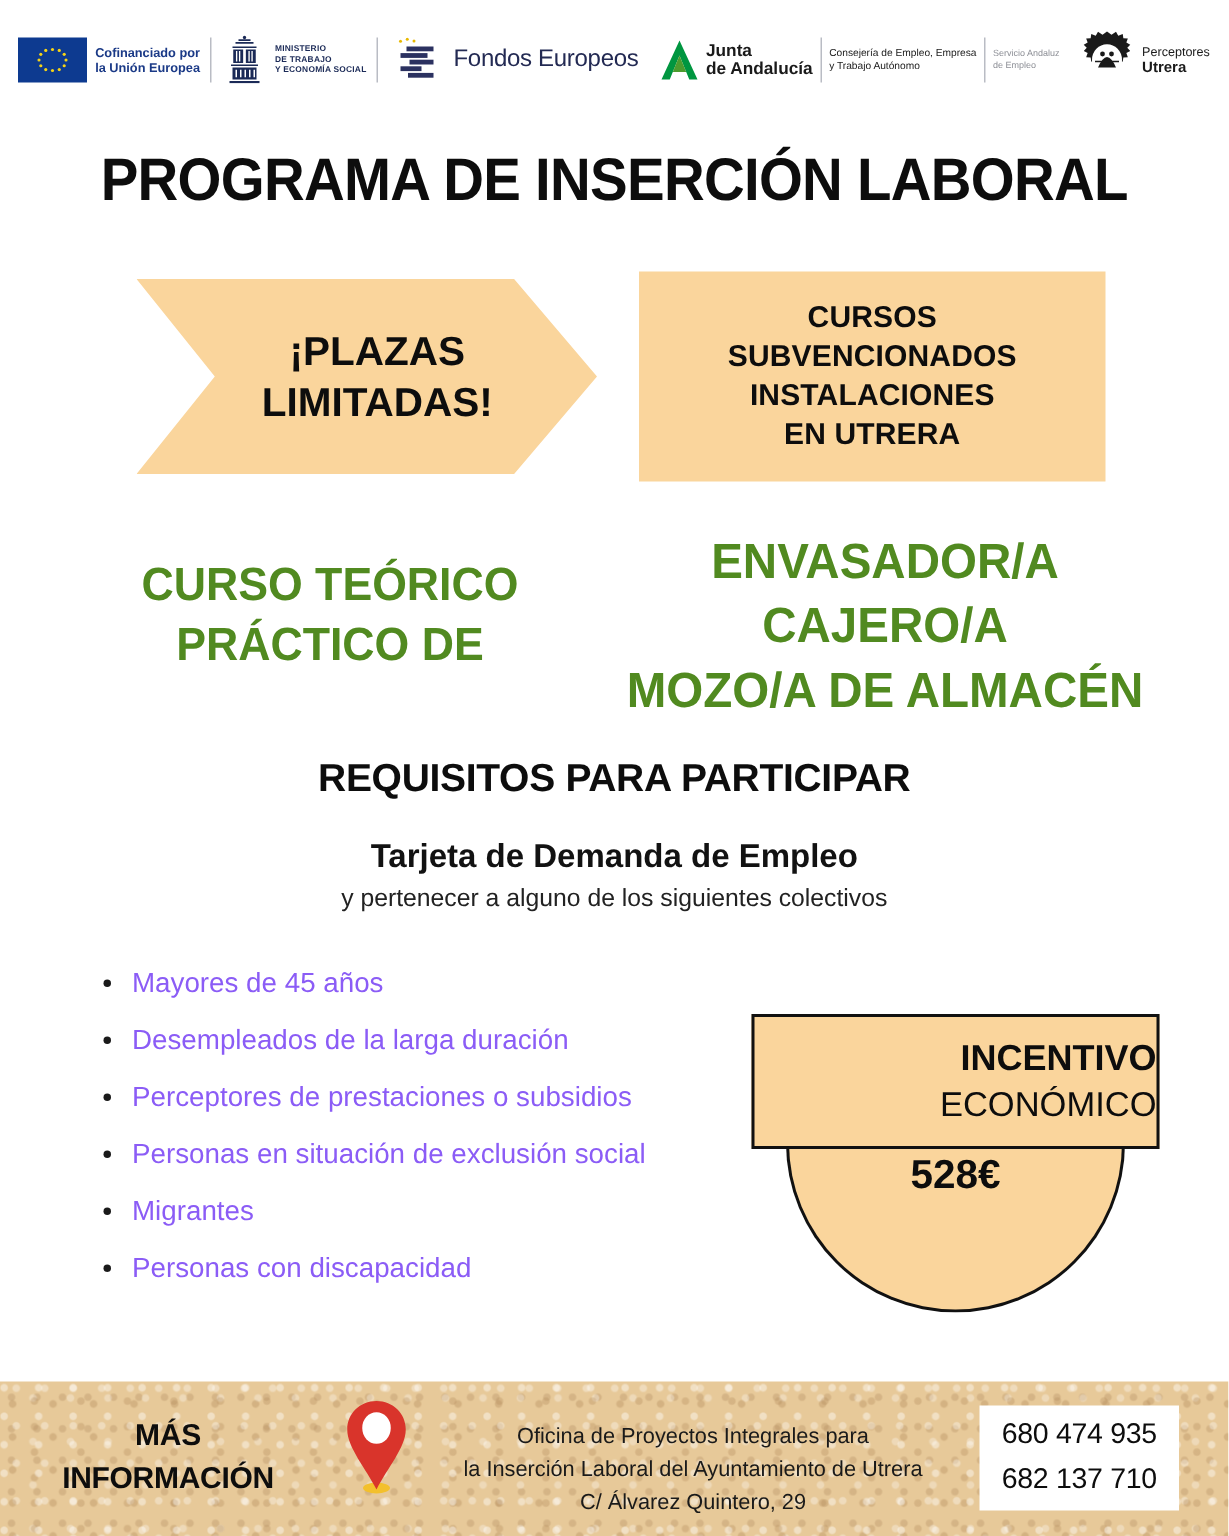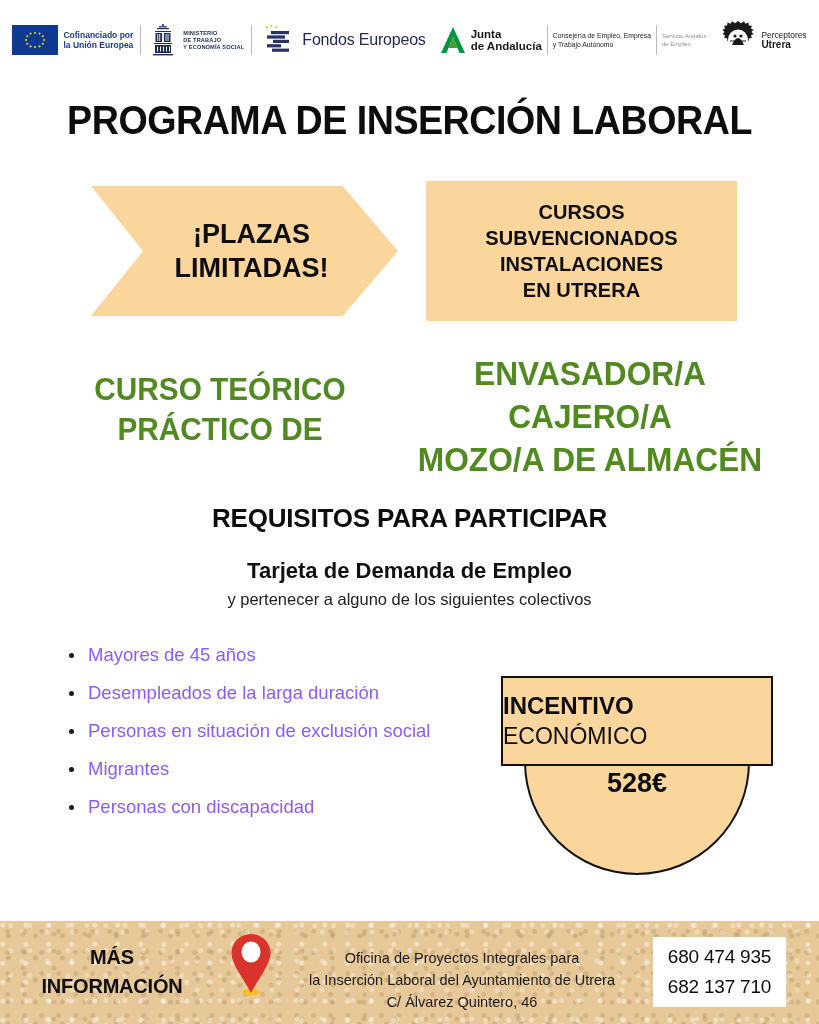--- a/index.html
+++ b/index.html
@@ -278,21 +278,21 @@
   .badge-rect {
     position: absolute;
     top: 0; left: 0;
     width: 272px;
     height: 90px;
     background: #fad59c;
     border: 2.5px solid #111;
     box-sizing: border-box;
     display: flex;
     flex-direction: column;
-    align-items: flex-start;
+    align-items: flex-end;
     justify-content: center;
   }
   .badge-l1 {
     font-size: 24px;
     font-weight: bold;
     color: #0d0d0d;
     line-height: 30px;
   }
   .badge-l2 {
     font-size: 23px;
@@ -527,20 +527,21 @@
   <div>MOZO/A DE ALMACÉN</div>
 </div>
 
 <div class="req-title">REQUISITOS PARA PARTICIPAR</div>
 <div class="req-sub1">Tarjeta de Demanda de Empleo</div>
 <div class="req-sub2">y pertenecer a alguno de los siguientes colectivos</div>
 
 <ul class="bullets">
   <li>Mayores de 45 años</li>
   <li>Desempleados de la larga duración</li>
+  <li>Perceptores de prestaciones o subsidios</li>
   <li>Personas en situación de exclusión social</li>
   <li>Migrantes</li>
   <li>Personas con discapacidad</li>
 </ul>
 
 <div class="badge">
   <div class="badge-semi"></div>
   <div class="badge-rect">
     <div class="badge-l1">INCENTIVO</div>
     <div class="badge-l2">ECONÓMICO</div>
@@ -557,21 +558,21 @@
 
   <svg class="pin" viewBox="0 0 46 66">
     <ellipse cx="23" cy="61" rx="9" ry="3.6" fill="#f3c02c"></ellipse>
     <path d="M23 3 C12 3 3.5 11.4 3.5 22 C3.5 34 16 48 23 62 C30 48 42.5 34 42.5 22 C42.5 11.4 34 3 23 3 Z" fill="#d9342b"></path>
     <ellipse cx="23" cy="21" rx="9.5" ry="10.5" fill="#ffffff"></ellipse>
   </svg>
 
   <div class="footer-address">
     <span>Oficina de </span><b>Proyectos Integrales para</b><br>
     <b>la Inserción Laboral</b><span> del Ayuntamiento de Utrera</span><br>
-    <span>C/ Álvarez Quintero, 46</span>
+    <span>C/ Álvarez Quintero, 29</span>
   </div>
 
   <div class="phone-box">
     <div>680 474 935</div>
     <div>682 137 710</div>
   </div>
 
 </div>
 
 </body></html>

